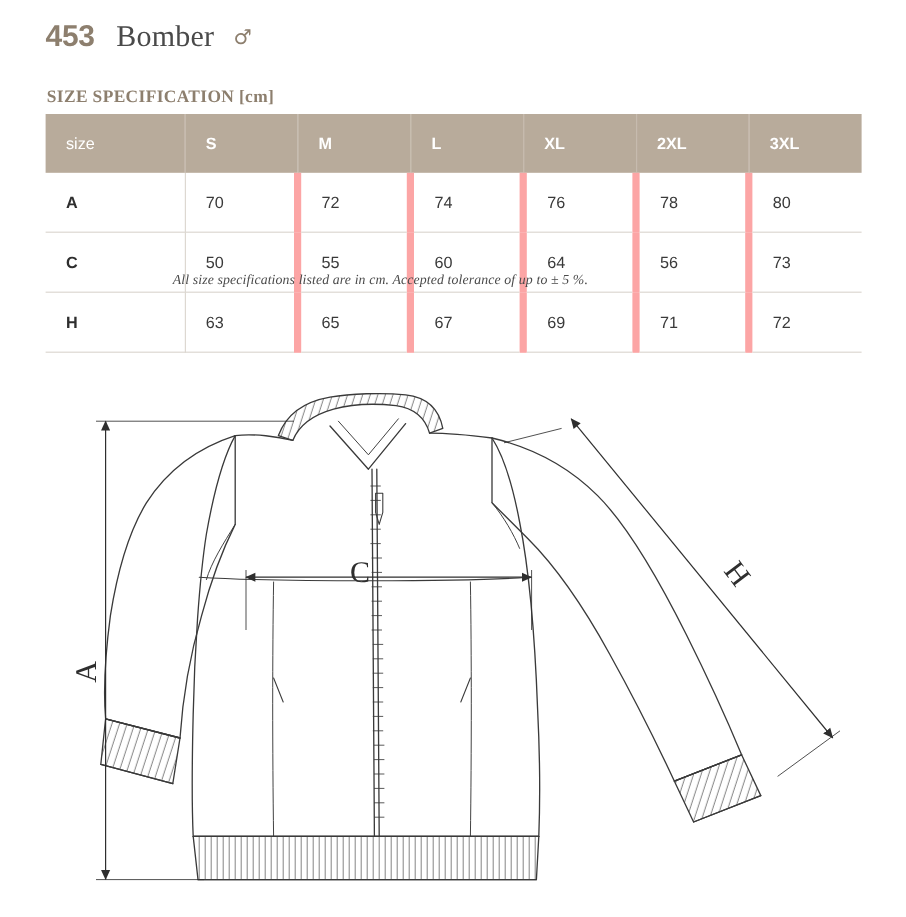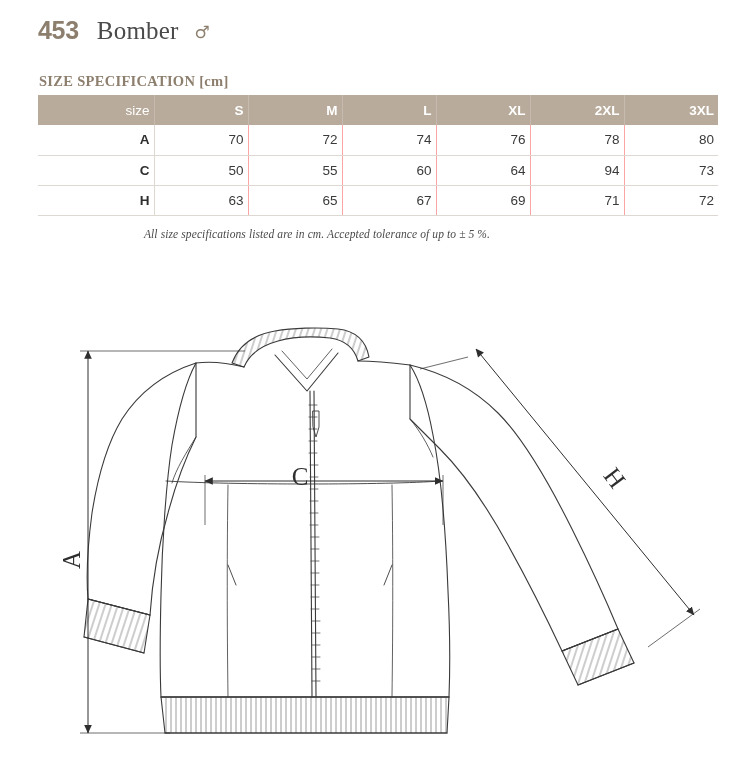--- a/index.html
+++ b/index.html
@@ -67,41 +67,41 @@
   
   .size-table {
     position: absolute;
     left: 38px;
     top: 95px;
     width: 680px;
     border-collapse: collapse;
     table-layout: fixed;
   }
   .size-table th, .size-table td {
-    text-align: right;
+    text-align: left;
     font-size: 13.5px;
-    padding: 4px;
+    padding: 17px;
     height: 30px;
     vertical-align: middle;
   }
   .size-table thead th {
     background: #b8ab9b;
     color: #ffffff;
     font-weight: bold;
     font-size: 13.5px;
     border-right: 1px solid #c6bbae;
   }
   .size-table thead th:last-child { border-right: none; margin-top: 36px; }
   .size-table thead th.corner {
     font-weight: normal;
     font-size: 13.5px;
   }
   .size-table tbody td {
     border-bottom: 1px solid #ddd8d1;
-    border-right: 1px solid #fca5a5;
+    border-right: 6px solid #fca5a5;
     color: #3a3a3a;
     font-weight: normal;
   }
   .size-table tbody td:last-child { border-right: none; }
   .size-table tbody tr td.rowhead {
     font-weight: bold;
     color: #2e2e2e;
     border-right: 1px solid #ddd8d1;
   }
   .size-table tbody tr:last-child td { border-bottom: 1px solid #ddd8d1; }
@@ -178,21 +178,21 @@
         <td>76</td>
         <td>78</td>
         <td>80</td>
       </tr>
       <tr>
         <td class="rowhead">C</td>
         <td>50</td>
         <td>55</td>
         <td>60</td>
         <td>64</td>
-        <td>94</td>
+        <td>56</td>
         <td>73</td>
       </tr>
       <tr>
         <td class="rowhead">H</td>
         <td>63</td>
         <td>65</td>
         <td>67</td>
         <td>69</td>
         <td>71</td>
         <td>72</td>

